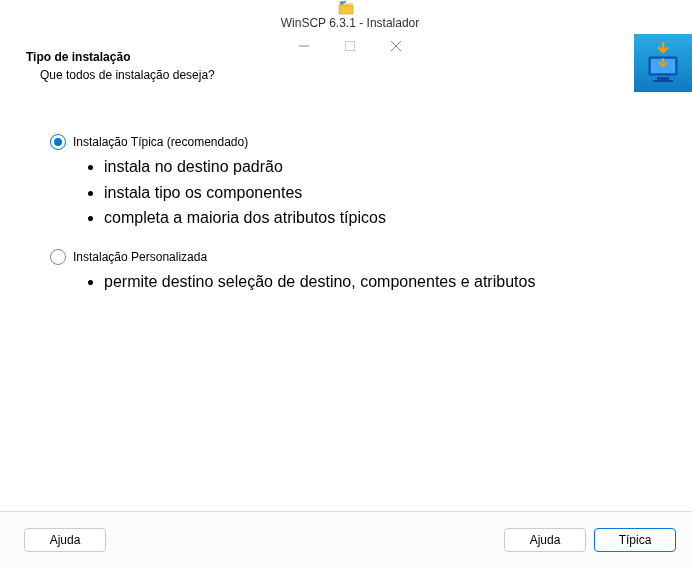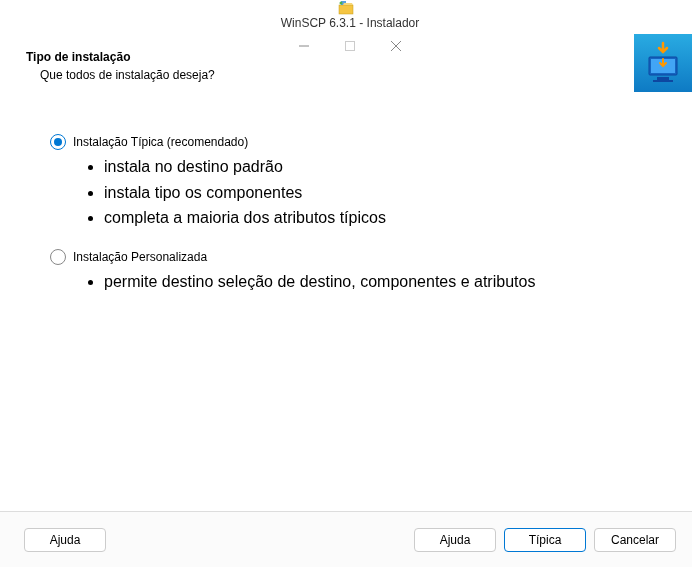--- a/index.html
+++ b/index.html
@@ -240,14 +240,13 @@
       <li>permite destino seleção de destino, componentes e atributos</li>
     </ul>
   </div>
 </div>
 
 <div class="footer">
   <button class="btn">Ajuda</button>
   <div class="footer-spacer"></div>
   <button class="btn">Ajuda</button>
   <button class="btn default">Típica</button>
-  <button class="btn">Cancelar</button>
 </div>
 
 </body></html>

